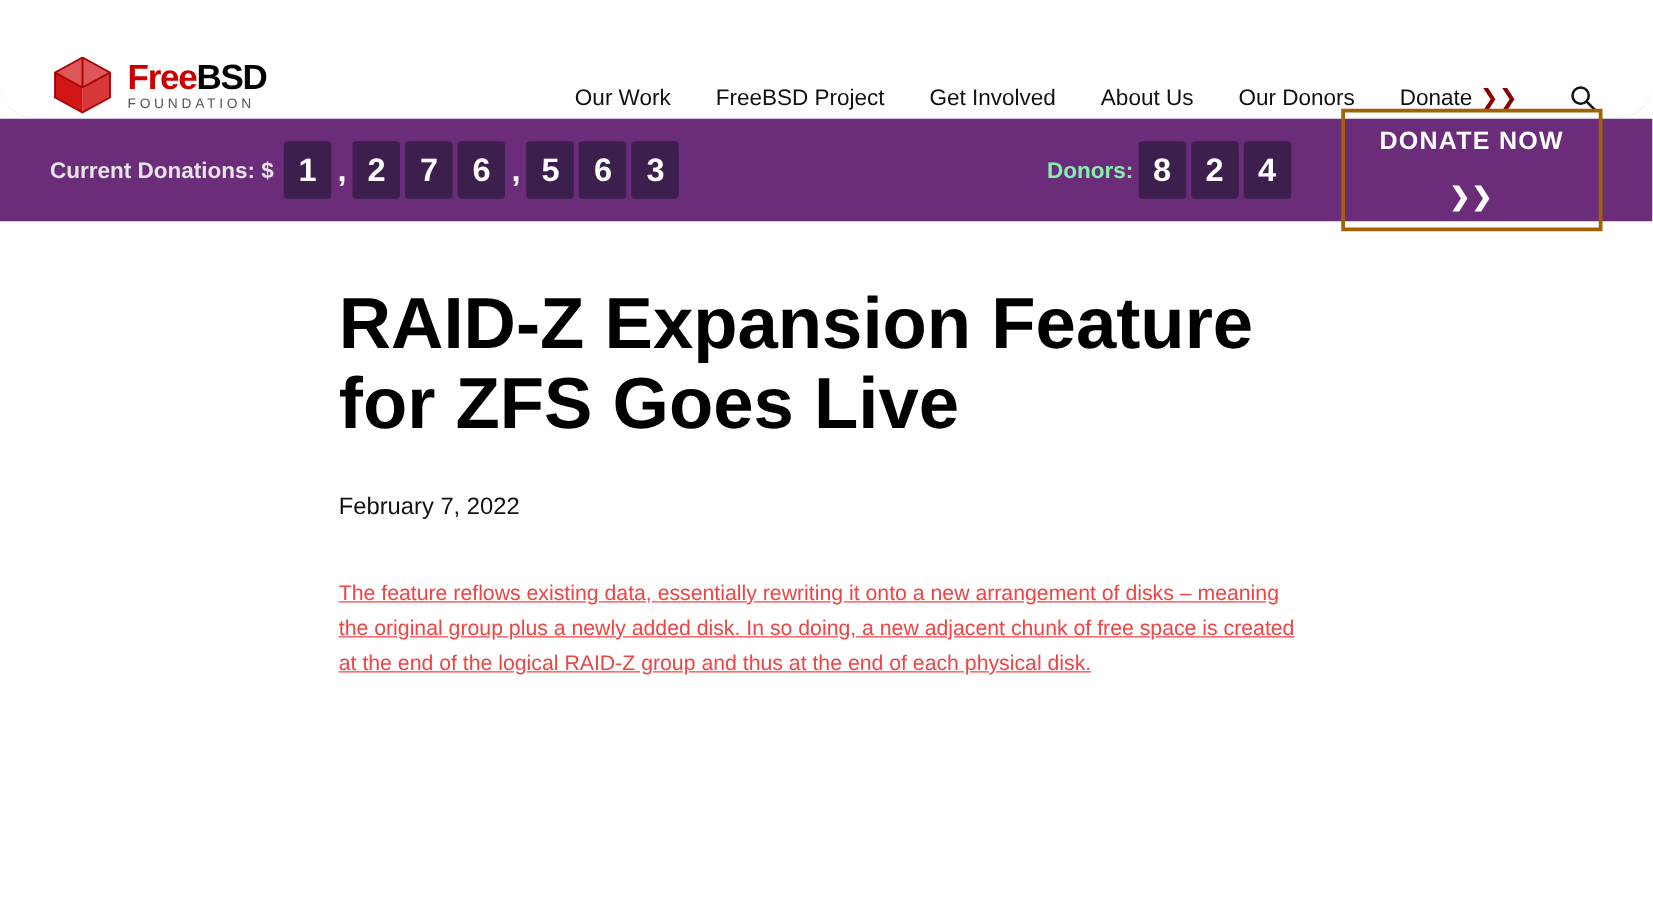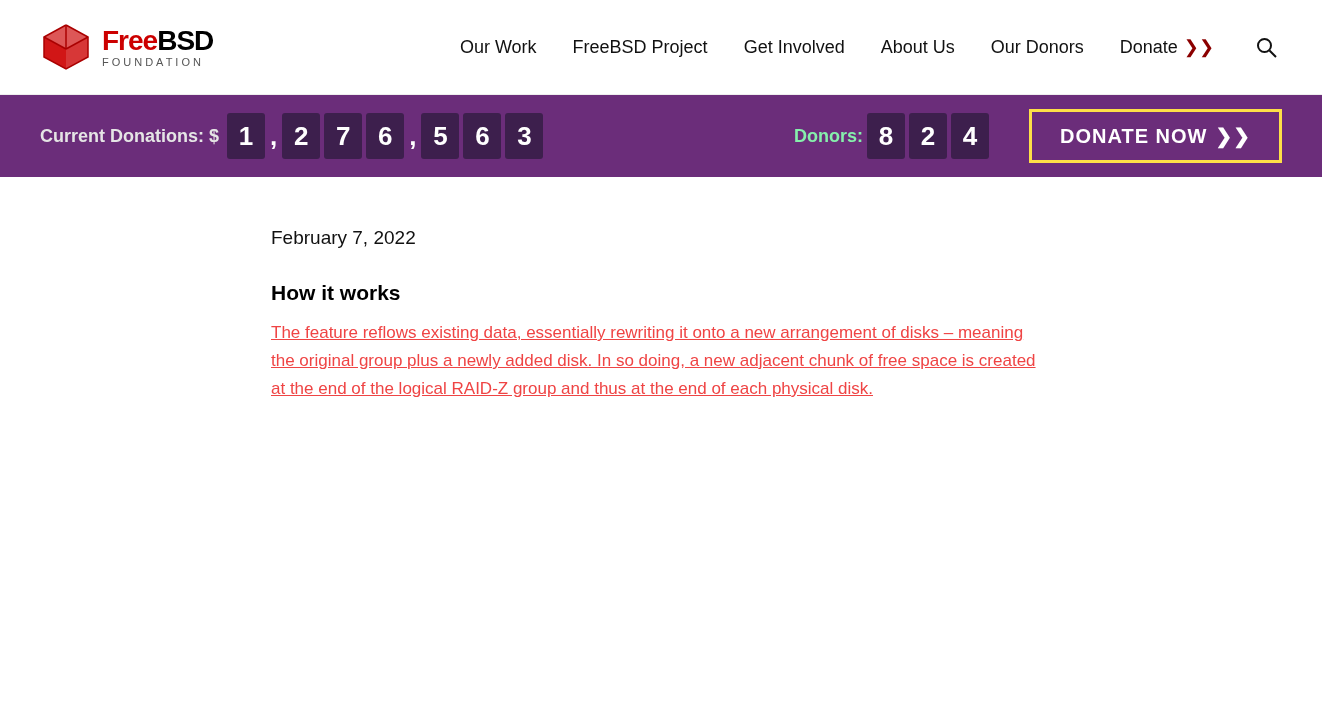--- a/index.html
+++ b/index.html
@@ -1,25 +1,26 @@
 <!DOCTYPE html>
 <html><head>
   <meta charset="utf-8">
   <style>
     * { margin: 0; padding: 0; box-sizing: border-box; }
     body { font-family: Arial, Helvetica, sans-serif; background: #fff; }
 
     
     .header {
       display: flex;
-      align-items: center;
+      align-items: flex-end;
       padding: 0 40px;
       height: 95px;
       background: #fff;
       border-bottom: 1px solid #eee;
+      border-radius: 28px;
     }
     .logo-area {
       display: flex;
       align-items: center;
       gap: 10px;
       text-decoration: none;
       flex-shrink: 0;
     }
     .logo-icon {
       width: 52px;
@@ -139,33 +140,34 @@
       margin-left: auto;
     }
     .banner-donors-label {
       color: #86efac;
       font-size: 18px;
       font-weight: 700;
       margin-right: 0;
     }
     .donate-now-btn {
       background: transparent;
-      border: 3px solid #fde047;
+      border: 3px solid #a16207;
       color: #fff;
       font-size: 20px;
       font-weight: 800;
       letter-spacing: 1px;
       padding: 12px 28px;
       cursor: pointer;
       display: flex;
       align-items: center;
-      gap: 8px;
+      gap: 20px;
       white-space: nowrap;
       text-transform: uppercase;
       flex-shrink: 0;
+      flex-direction: column;
     }
     .donate-arrows {
       font-size: 20px;
     }
 
     
     .main-content {
       max-width: 900px;
       margin: 0 auto;
       padding: 50px 60px 40px 60px;
@@ -173,21 +175,21 @@
     .article-title {
       font-size: 58px;
       font-weight: 900;
       color: #000;
       line-height: 1.1;
       margin-bottom: 40px;
     }
     .article-date {
       font-size: 19px;
       color: #111;
-      margin-bottom: 32px;
+      margin-bottom: 44px;
     }
     .article-section-title {
       font-size: 21px;
       font-weight: 800;
       color: #000;
       margin-bottom: 14px;
     }
     .article-body {
       font-size: 17px;
       line-height: 1.65;
@@ -261,16 +263,16 @@
     <div class="digit-box">4</div>
   </div>
 
   <button class="donate-now-btn">
     <span>DONATE NOW</span>
     <span class="donate-arrows">❯❯</span>
   </button>
 </div>
 
 <main class="main-content">
+  <h1 class="article-title">RAID-Z Expansion Feature for ZFS Goes Live</h1>
   <p class="article-date">February 7, 2022</p>
-  <h2 class="article-section-title">How it works</h2>
   <p class="article-body">The feature reflows existing data, essentially rewriting it onto a new arrangement of disks – meaning the original group plus a newly added disk. In so doing, a new adjacent chunk of free space is created at the end of the logical RAID-Z group and thus at the end of each physical disk.</p>
 </main>
 
 </body></html>

